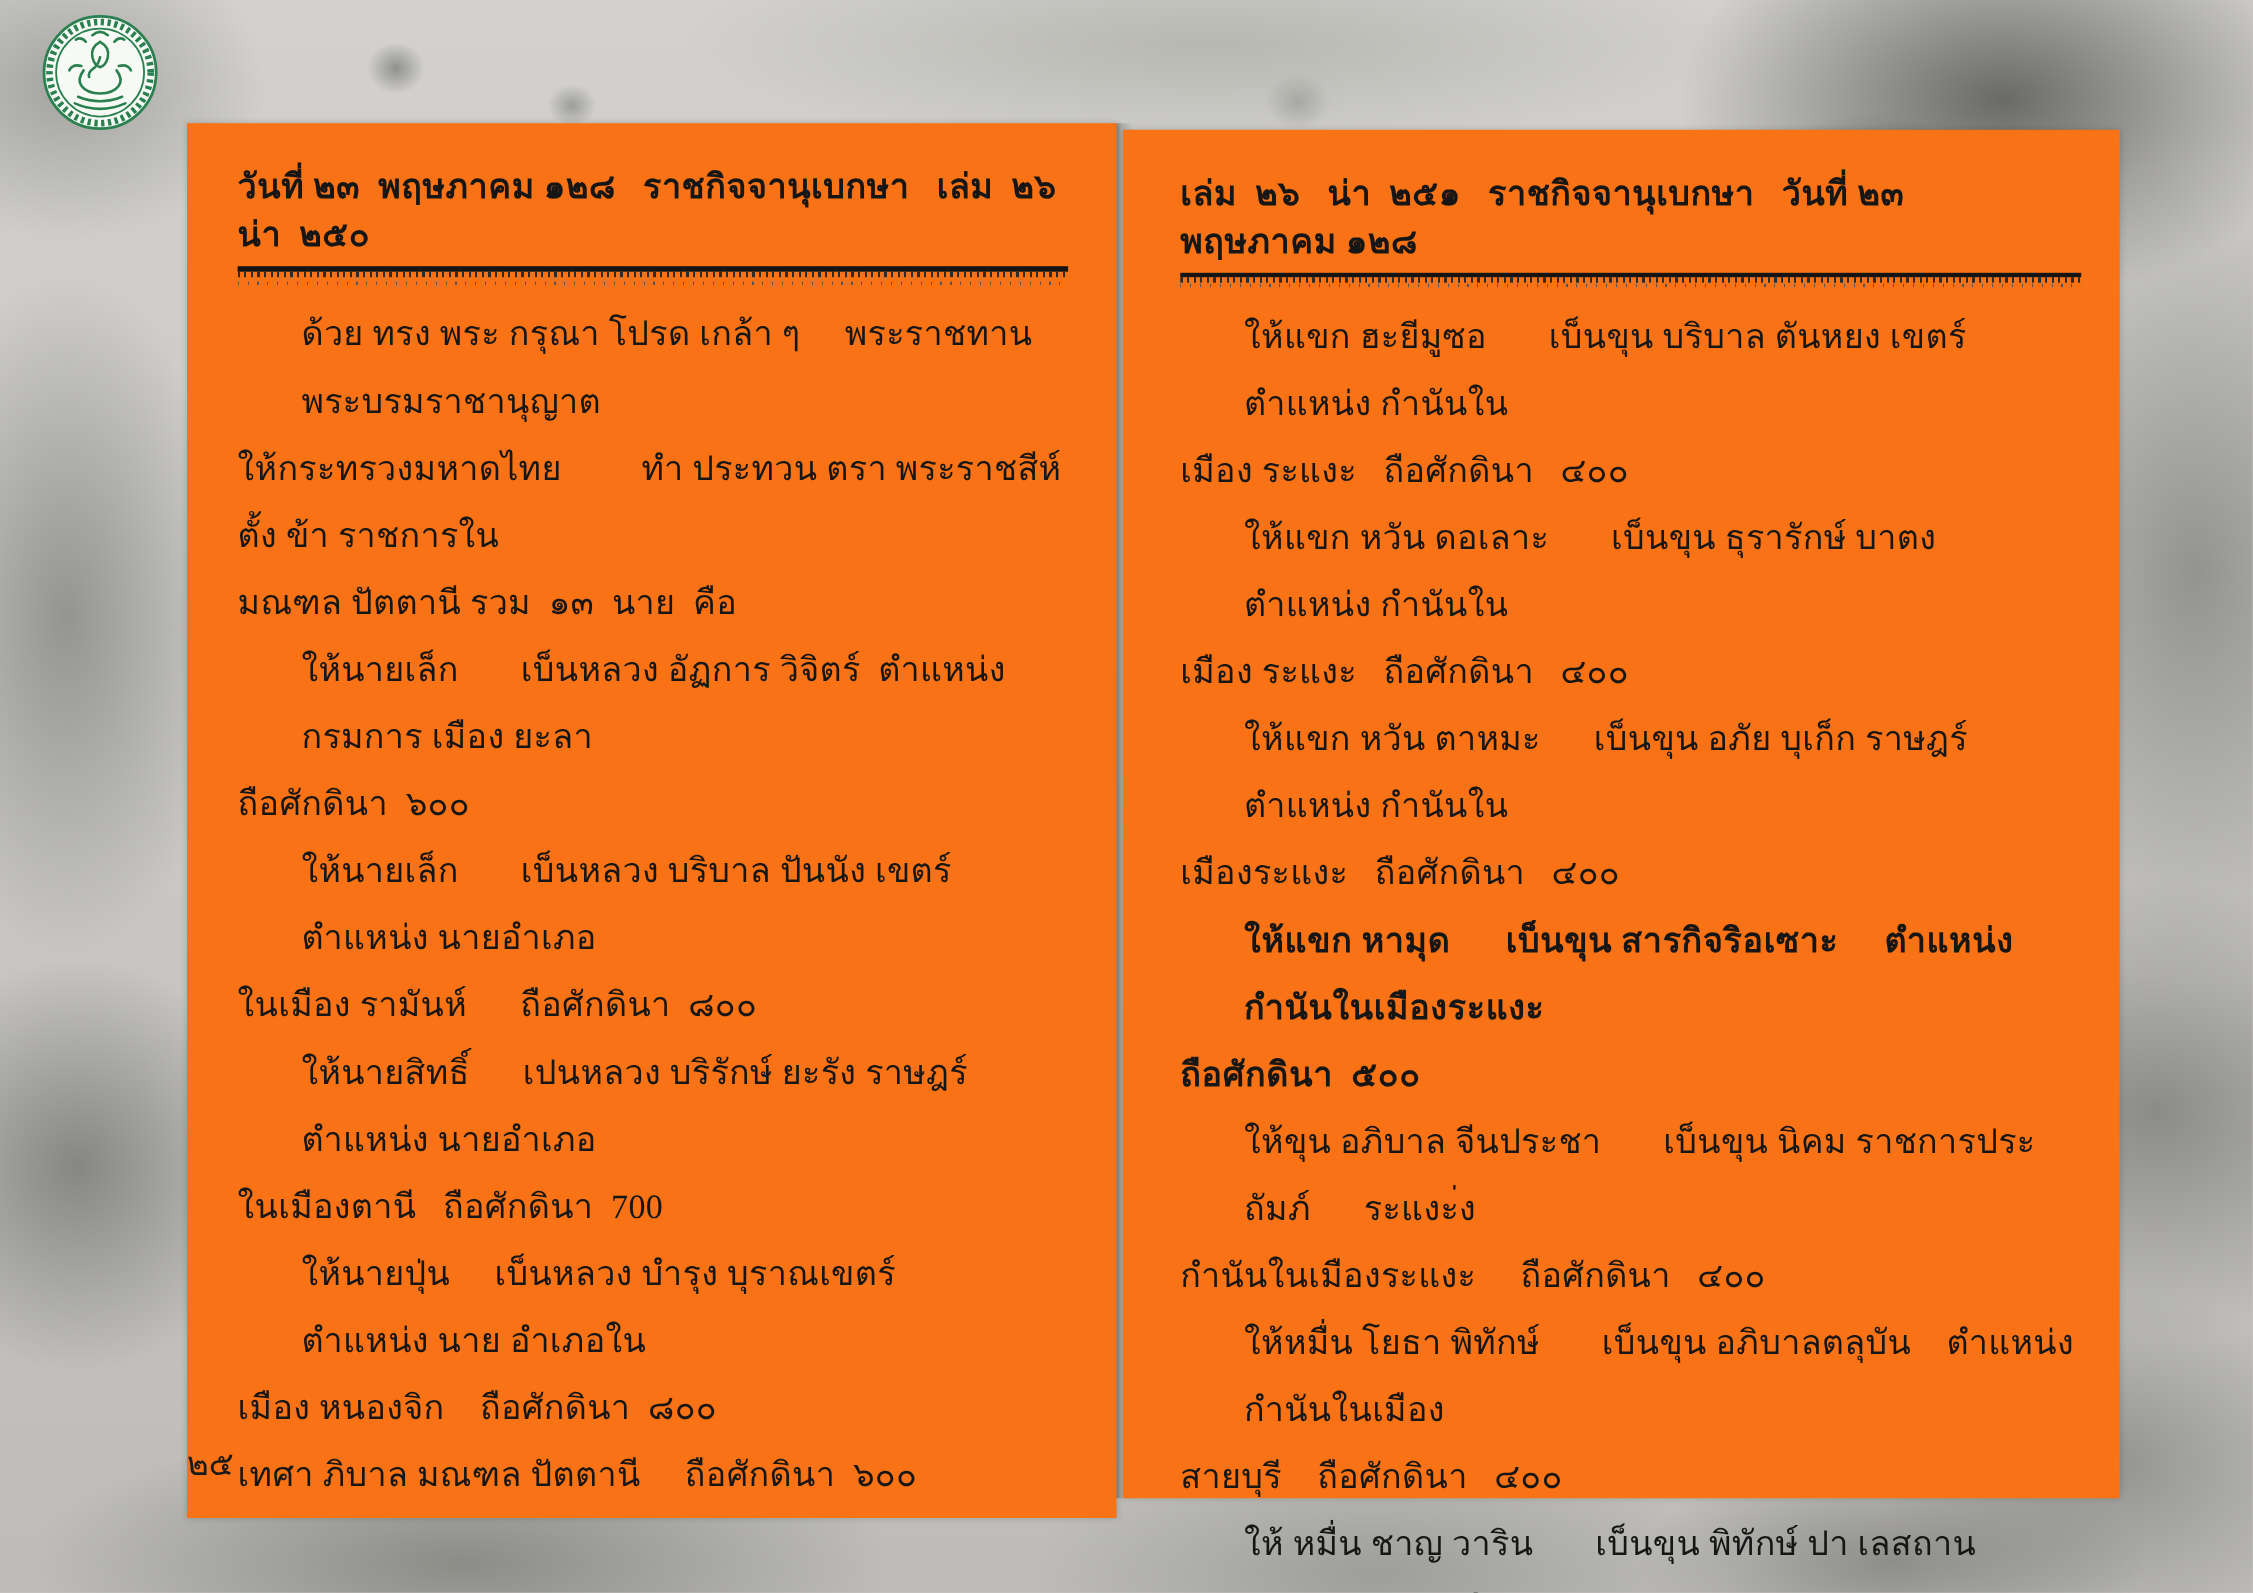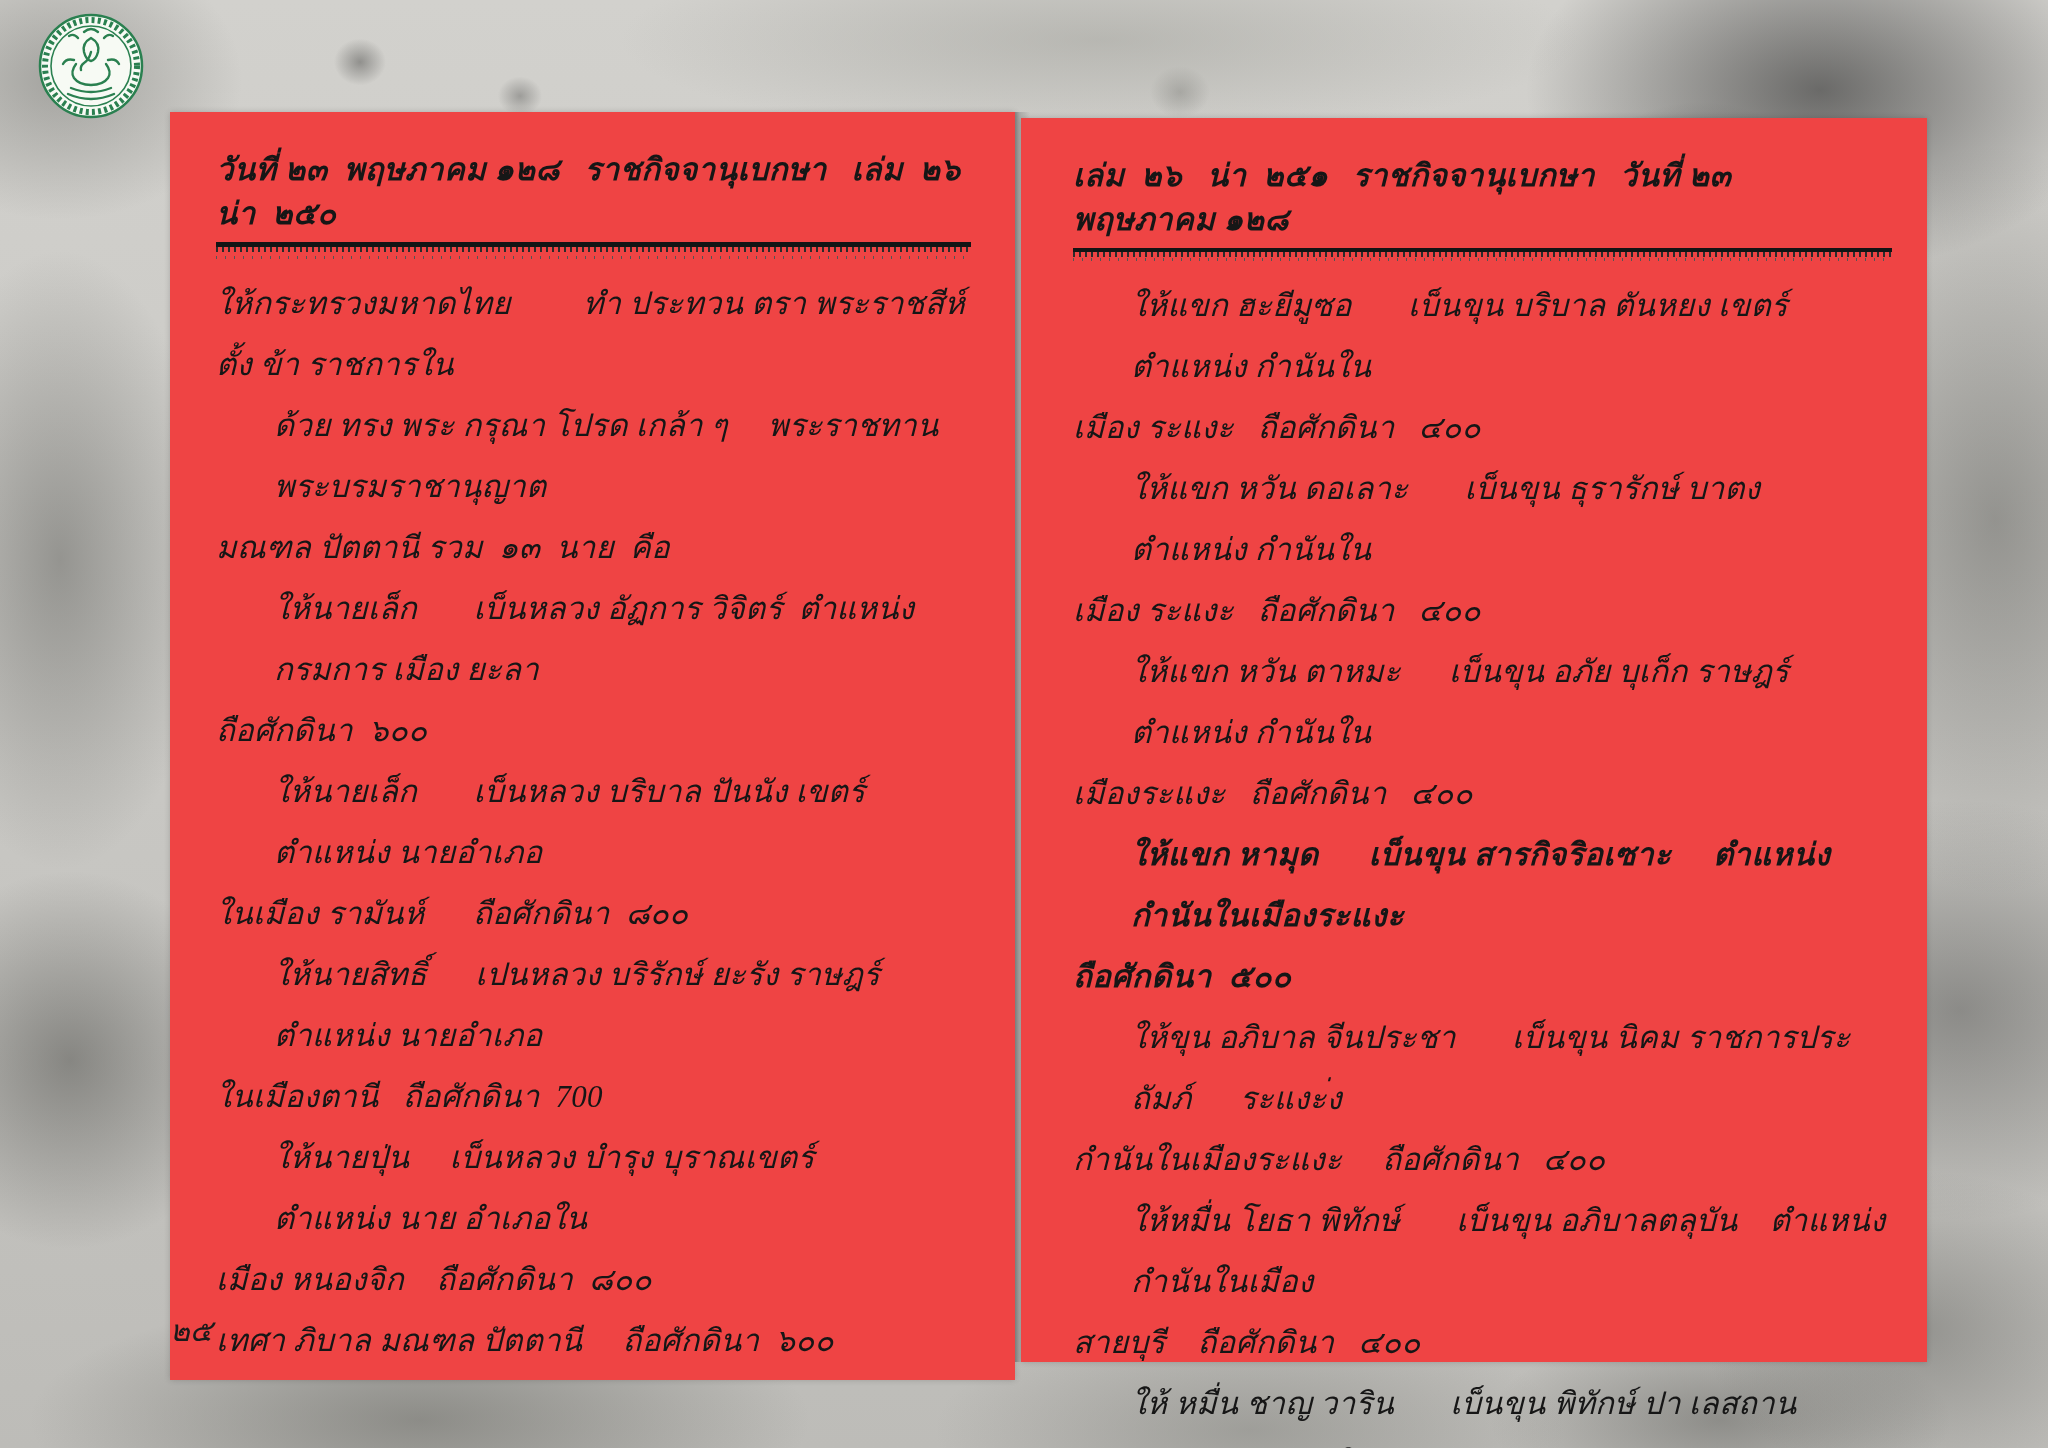--- a/index.html
+++ b/index.html
@@ -23,23 +23,22 @@
       radial-gradient(520px 170px at 420px 1420px, rgba(108,108,103,.60), transparent 75%),
       radial-gradient(420px 150px at 1250px 1430px,rgba(128,128,123,.50), transparent 75%),
       radial-gradient(320px 130px at 1720px 1420px,rgba(94,94,90,.50), transparent 72%),
       radial-gradient(640px 130px at 1100px 40px,  rgba(162,162,156,.55), transparent 75%),
       radial-gradient(40px 36px at 360px 62px,     rgba(66,66,64,.45), transparent 65%),
       radial-gradient(34px 30px at 520px 96px,     rgba(80,80,78,.40), transparent 65%),
       radial-gradient(46px 40px at 1180px 92px,    rgba(96,96,92,.35), transparent 65%),
       linear-gradient(180deg,#d2d1cd 0%,#c8c7c3 55%,#bdbcb8 100%);
   }
   .page{
-    position:absolute;background:#ef4444;color:#161616;
+    position:absolute;background:#f97316;color:#161616;
     box-shadow:0 0 6px rgba(0,0,0,.18);
-    font-style:italic;
   }
   .page-left {left:170px;top:112px;width:845px;height:1268px;padding:0 44px 0 46px;box-sizing:border-box;}
   .page-right{left:1021px;top:118px;width:906px;height:1244px;padding:0 35px 0 52px;box-sizing:border-box;}
   .gutter{
     position:absolute;left:1004px;top:112px;width:26px;height:1250px;
     background:linear-gradient(90deg,rgba(120,120,118,0) 0%,rgba(130,130,128,.85) 45%,rgba(168,168,165,.9) 60%,rgba(130,130,128,0) 100%);
   }
   .pg-header{
     margin-top:36px;font-size:31px;line-height:44px;font-weight:700;
     white-space:pre-wrap;letter-spacing:.5px;
@@ -84,22 +83,22 @@
     <path d="M46 20 q7 -6 14 0 M40 26 q-4 -5 -9 -2 M66 26 q4 -5 9 -2"></path>
   </g>
 </svg>
 
 <div class="gutter"></div>
 
 <div class="page page-left">
   <div class="pg-header">วันที่ ๒๓  พฤษภาคม ๑๒๘   ราชกิจจานุเบกษา   เล่ม  ๒๖   น่า  ๒๕๐</div>
   <div class="rule"></div>
   <div class="lines">
+      <div class="tline indent">ด้วย ทรง พระ กรุณา โปรด เกล้า ๆ     พระราชทาน พระบรมราชานุญาต</div>
       <div class="tline">ให้กระทรวงมหาดไทย         ทำ ประทวน ตรา พระราชสีห์ ตั้ง ข้า ราชการใน</div>
-      <div class="tline indent">ด้วย ทรง พระ กรุณา โปรด เกล้า ๆ     พระราชทาน พระบรมราชานุญาต</div>
       <div class="tline">มณฑล ปัตตานี รวม  ๑๓  นาย  คือ</div>
       <div class="tline indent">ให้นายเล็ก       เบ็นหลวง อัฏการ วิจิตร์  ตำแหน่ง กรมการ เมือง ยะลา</div>
       <div class="tline">ถือศักดินา  ๖๐๐</div>
       <div class="tline indent">ให้นายเล็ก       เบ็นหลวง บริบาล ปันนัง เขตร์      ตำแหน่ง นายอำเภอ</div>
       <div class="tline">ในเมือง รามันห์      ถือศักดินา  ๘๐๐</div>
       <div class="tline indent">ให้นายสิทธิ์      เปนหลวง บริรักษ์ ยะรัง ราษฎร์      ตำแหน่ง นายอำเภอ</div>
       <div class="tline">ในเมืองตานี   ถือศักดินา  700</div>
       <div class="tline indent">ให้นายปุ่น     เบ็นหลวง บำรุง บุราณเขตร์      ตำแหน่ง นาย อำเภอใน</div>
       <div class="tline">เมือง หนองจิก    ถือศักดินา  ๘๐๐</div>
       <div class="tline">เทศา ภิบาล มณฑล ปัตตานี     ถือศักดินา  ๖๐๐</div>

